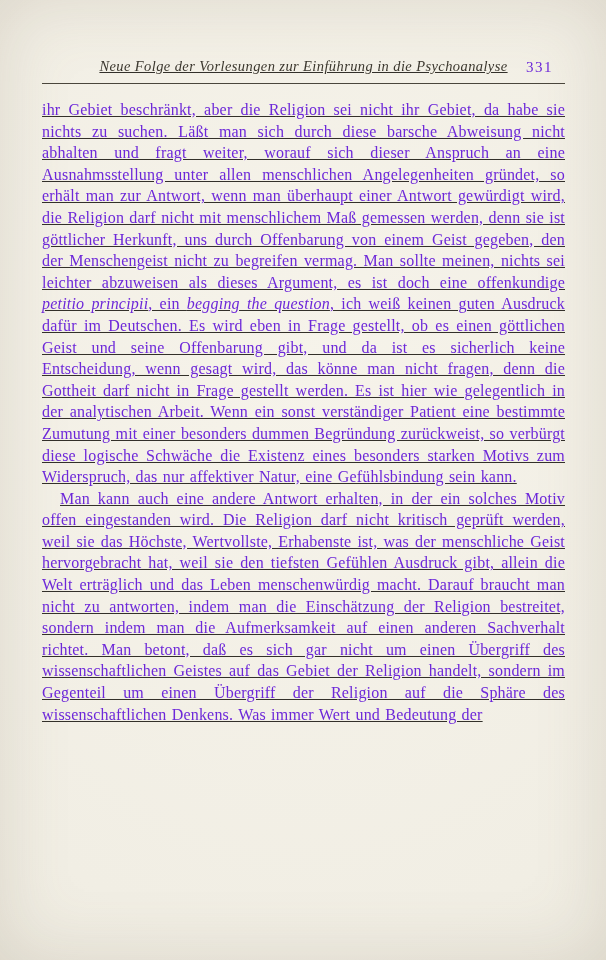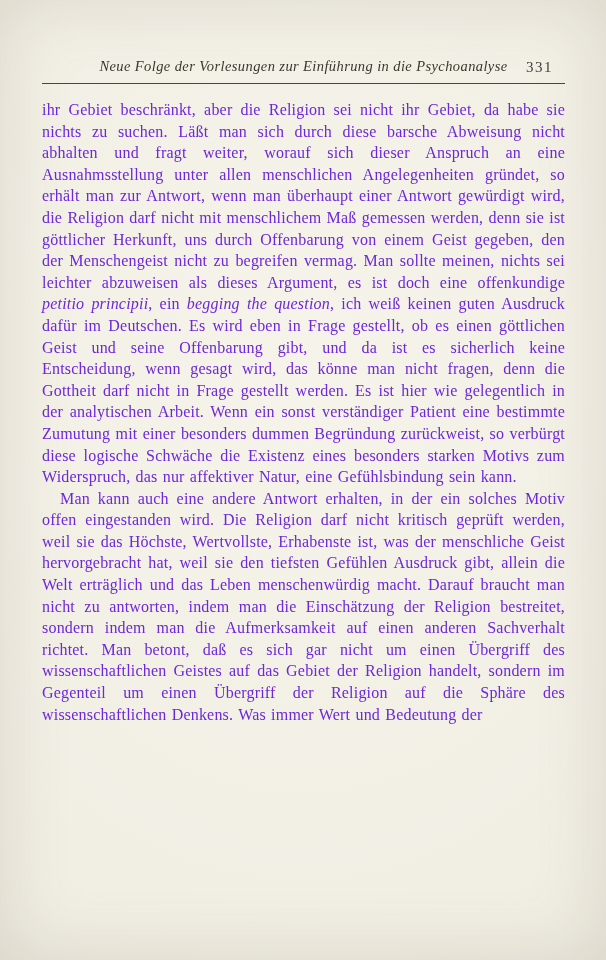--- a/index.html
+++ b/index.html
@@ -13,39 +13,40 @@
     background: radial-gradient(140% 110% at 50% 38%, #f6f3ea 0%, #f1eee4 55%, #e9e6da 100%);
     box-shadow: inset 0 0 70px rgba(120, 108, 85, 0.18);
     font-family: "Liberation Serif", "DejaVu Serif", serif;
     color: #33302a;
   }
   .page {
     box-sizing: border-box;
     width: 606px;
     height: 841px;
     padding: 58px 41px 0 42px;
+    text-decoration: underline;
   }
   .page-header {
     position: relative;
     height: 22px;
     text-align: center;
     font-style: italic;
     font-size: 14.5px;
     letter-spacing: 0.4px;
     color: #3b372e;
     white-space: nowrap;
   }
   .page-number {
     position: absolute;
     right: 12px;
     top: 1px;
     font-style: normal;
     font-size: 15px;
     letter-spacing: 1.5px;
-    color: #404040;
+    color: #6d28d9;
     text-align: center;
   }
   .header-rule {
     border: 0;
     border-top: 1.3px solid #4a463c;
     margin: 3px 0 0 0;
     width: 100%;
   }
   .page-body {
     margin-top: 15px;

